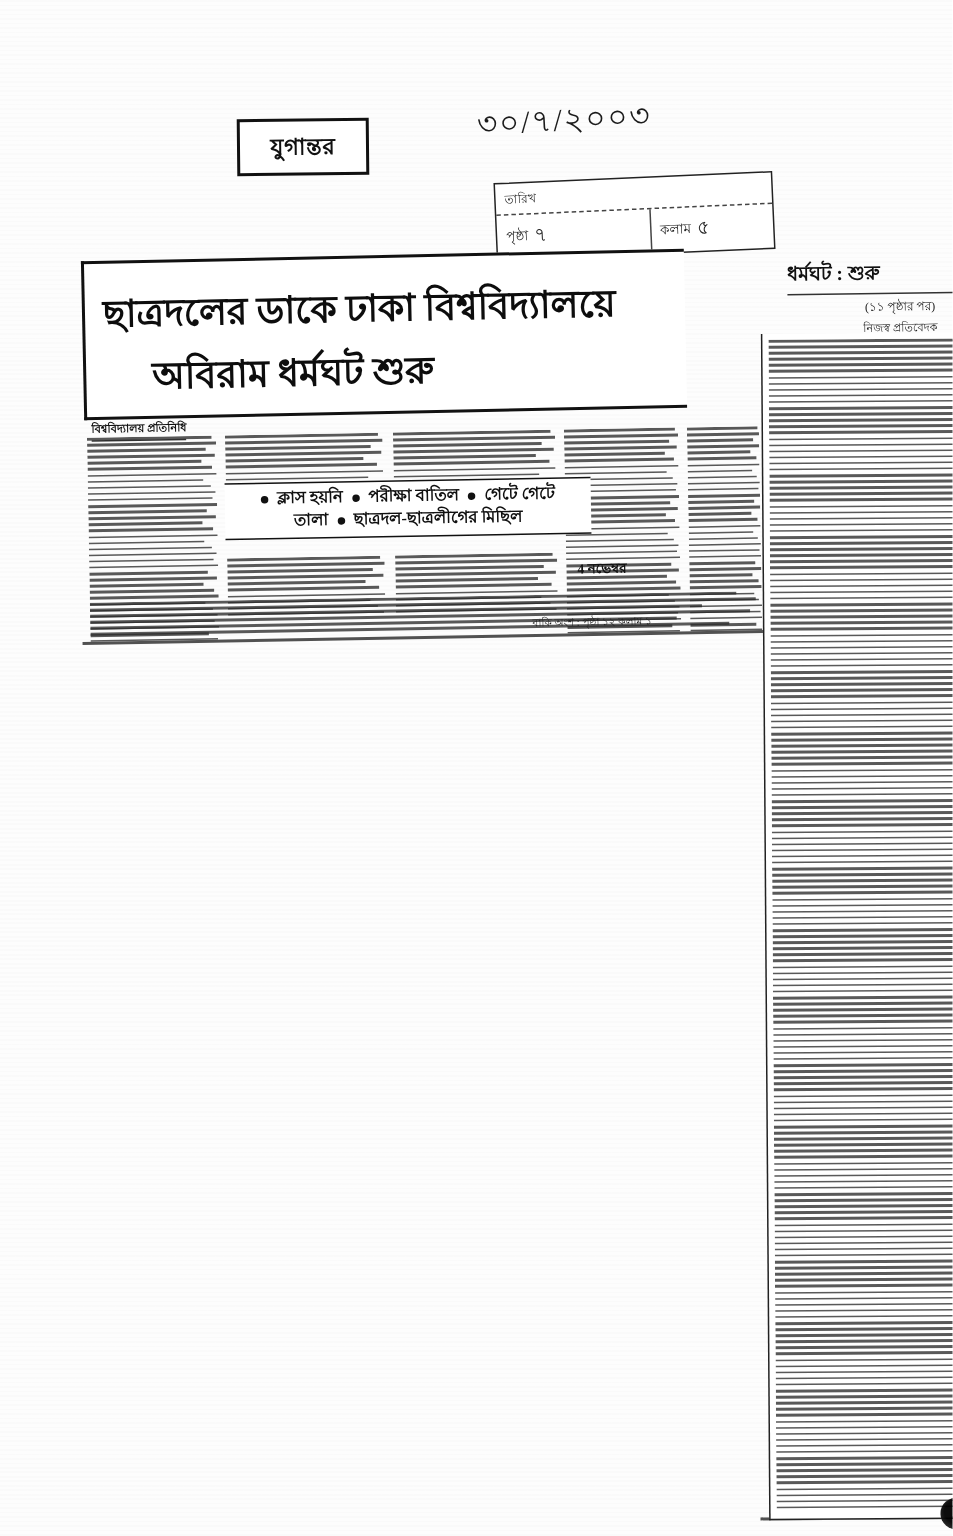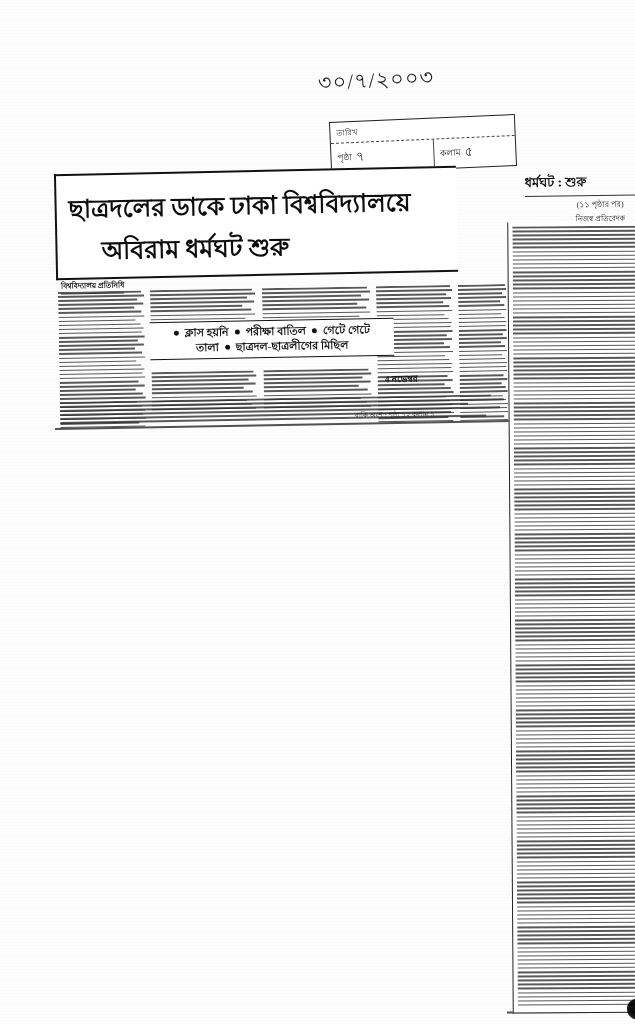--- a/index.html
+++ b/index.html
@@ -334,20 +334,23 @@
     font-size: 7px;
     color: #222;
     white-space: nowrap;
   }
 </style>
 </head>
 <body>
 
 <div class="scan">
 
+  <div class="masthead">
+    <span>যুগান্তর</span>
+  </div>
 
   <div class="handdate">৩০/৭/২০০৩</div>
 
   <div class="slip">
     <div class="slip-top">তারিখ</div>
     <div class="slip-bottom">
       <div class="sb-left">
         <span>পৃষ্ঠা</span>
         <span class="inkval">৭</span>
       </div>

